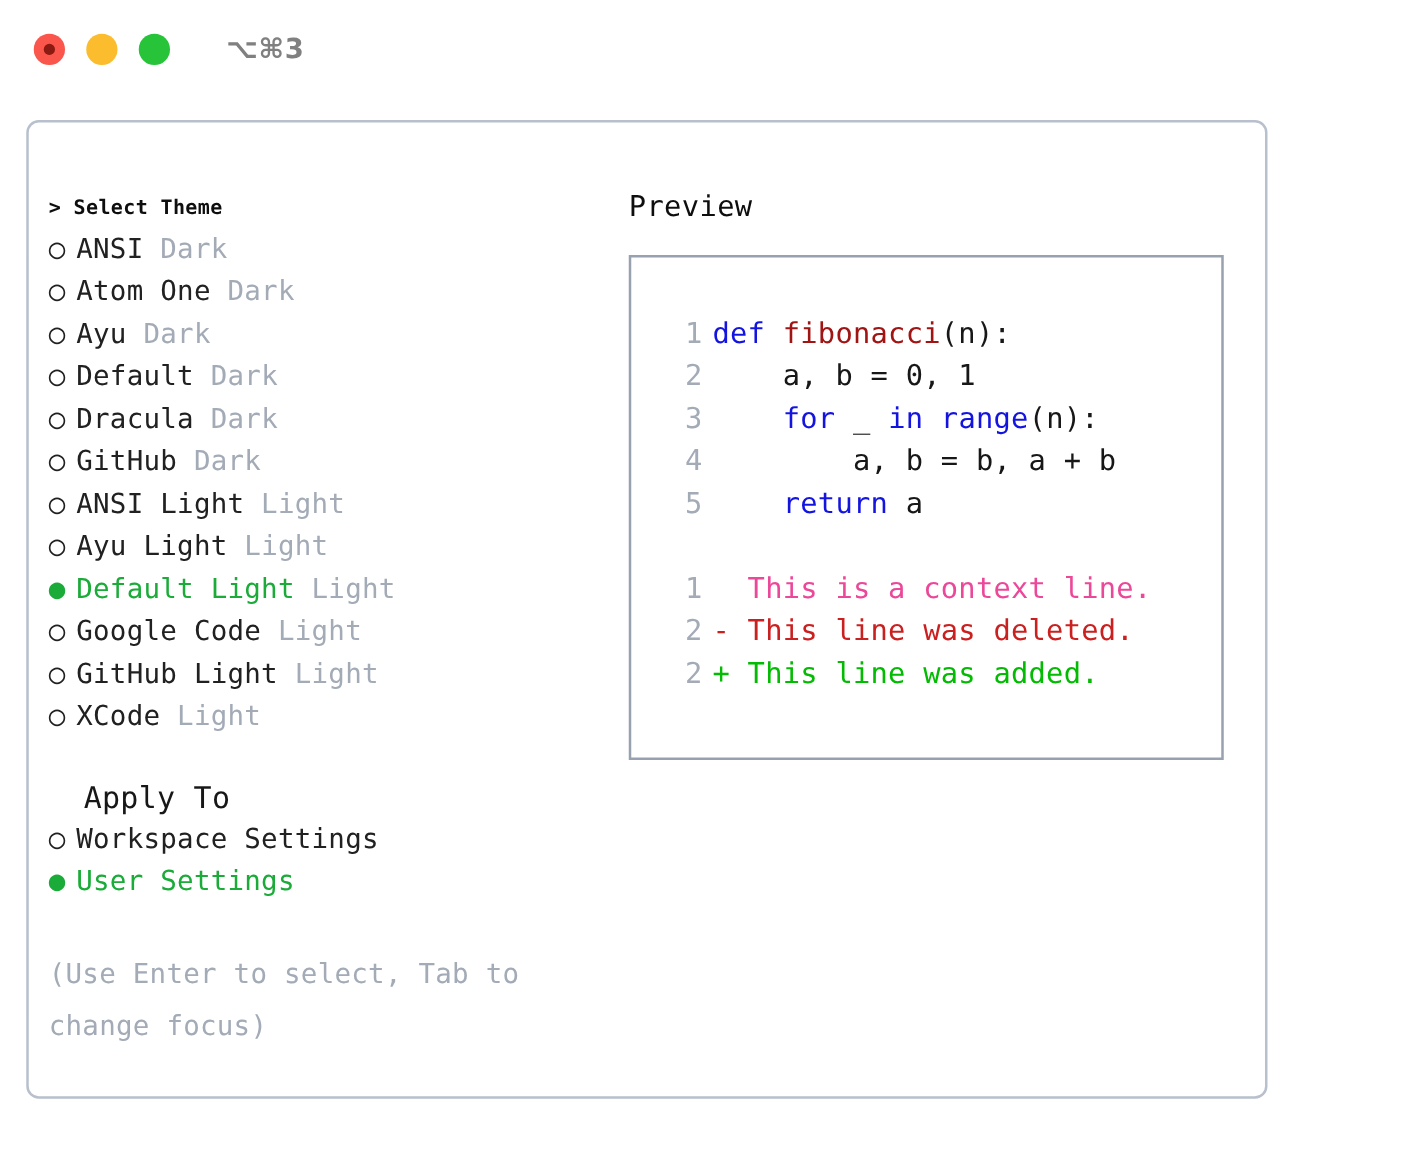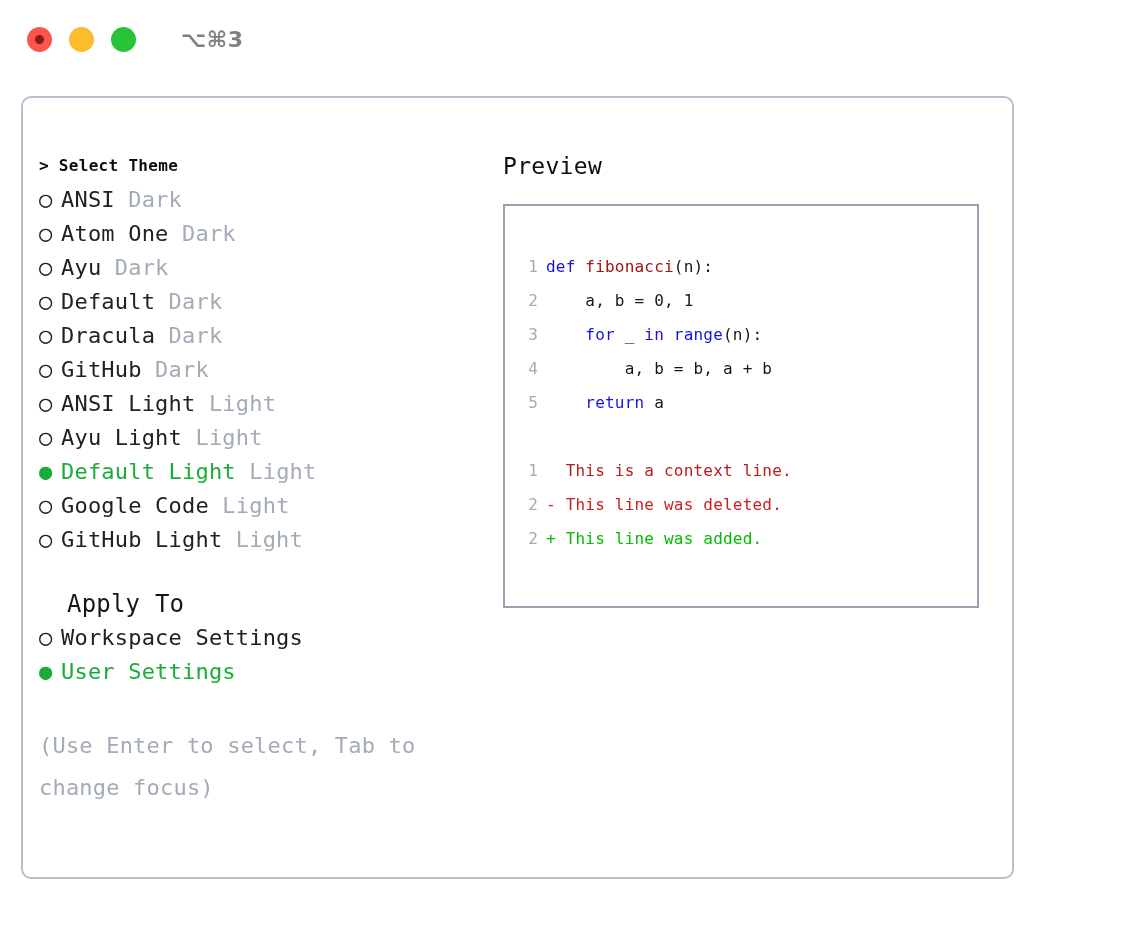--- a/index.html
+++ b/index.html
@@ -165,36 +165,36 @@
     margin-top: 21px;
     width: 476px;
     height: 404px;
     border: 2px solid #97a1b0;
     background: #ffffff;
     padding: 44px 0 0 0;
   }
   .code-line {
     height: 34px;
     line-height: 34px;
-    font-size: 16px;
-    white-space: pre;
-    letter-spacing: 0.2px;
-    padding-left: 5px;
+    font-size: 23px;
+    white-space: pre;
+    letter-spacing: 0.2px;
+    padding-left: 29px;
   }
   .ln {
     display: inline-block;
     width: 28px;
     text-align: right;
     color: #a3abb7;
     margin-right: 8px;
   }
   .kw   { color: #1414e0; }
   .fn   { color: #a01414; }
   .pl   { color: #171717; }
-  .ctx  { color: #b91c1c; }
+  .ctx  { color: #ec4899; }
   .del  { color: #cb2020; }
   .add  { color: #03bb03; }
   .gap  { height: 34px; }
 </style>
 </head>
 <body>
 
 <div class="app-window">
 
   <div class="titlebar">
@@ -218,20 +218,21 @@
             <li class="opt"><span class="marker">○</span><span class="label">Atom One</span><span class="suffix"> Dark</span></li>
             <li class="opt"><span class="marker">○</span><span class="label">Ayu</span><span class="suffix"> Dark</span></li>
             <li class="opt"><span class="marker">○</span><span class="label">Default</span><span class="suffix"> Dark</span></li>
             <li class="opt"><span class="marker">○</span><span class="label">Dracula</span><span class="suffix"> Dark</span></li>
             <li class="opt"><span class="marker">○</span><span class="label">GitHub</span><span class="suffix"> Dark</span></li>
             <li class="opt"><span class="marker">○</span><span class="label">ANSI Light</span><span class="suffix"> Light</span></li>
             <li class="opt"><span class="marker">○</span><span class="label">Ayu Light</span><span class="suffix"> Light</span></li>
             <li class="opt selected"><span class="marker">●</span><span class="label">Default Light</span><span class="suffix"> Light</span></li>
             <li class="opt"><span class="marker">○</span><span class="label">Google Code</span><span class="suffix"> Light</span></li>
             <li class="opt"><span class="marker">○</span><span class="label">GitHub Light</span><span class="suffix"> Light</span></li>
+            <li class="opt"><span class="marker">○</span><span class="label">XCode</span><span class="suffix"> Light</span></li>
           </ul>
 
         <div class="spacer-30"></div>
 
         <div class="apply-title">Apply To</div>
 
         <ul class="opt-list" id="apply-list">
             <li class="opt"><span class="marker">○</span><span class="label">Workspace Settings</span></li>
             <li class="opt selected"><span class="marker">●</span><span class="label">User Settings</span></li>
           </ul>

